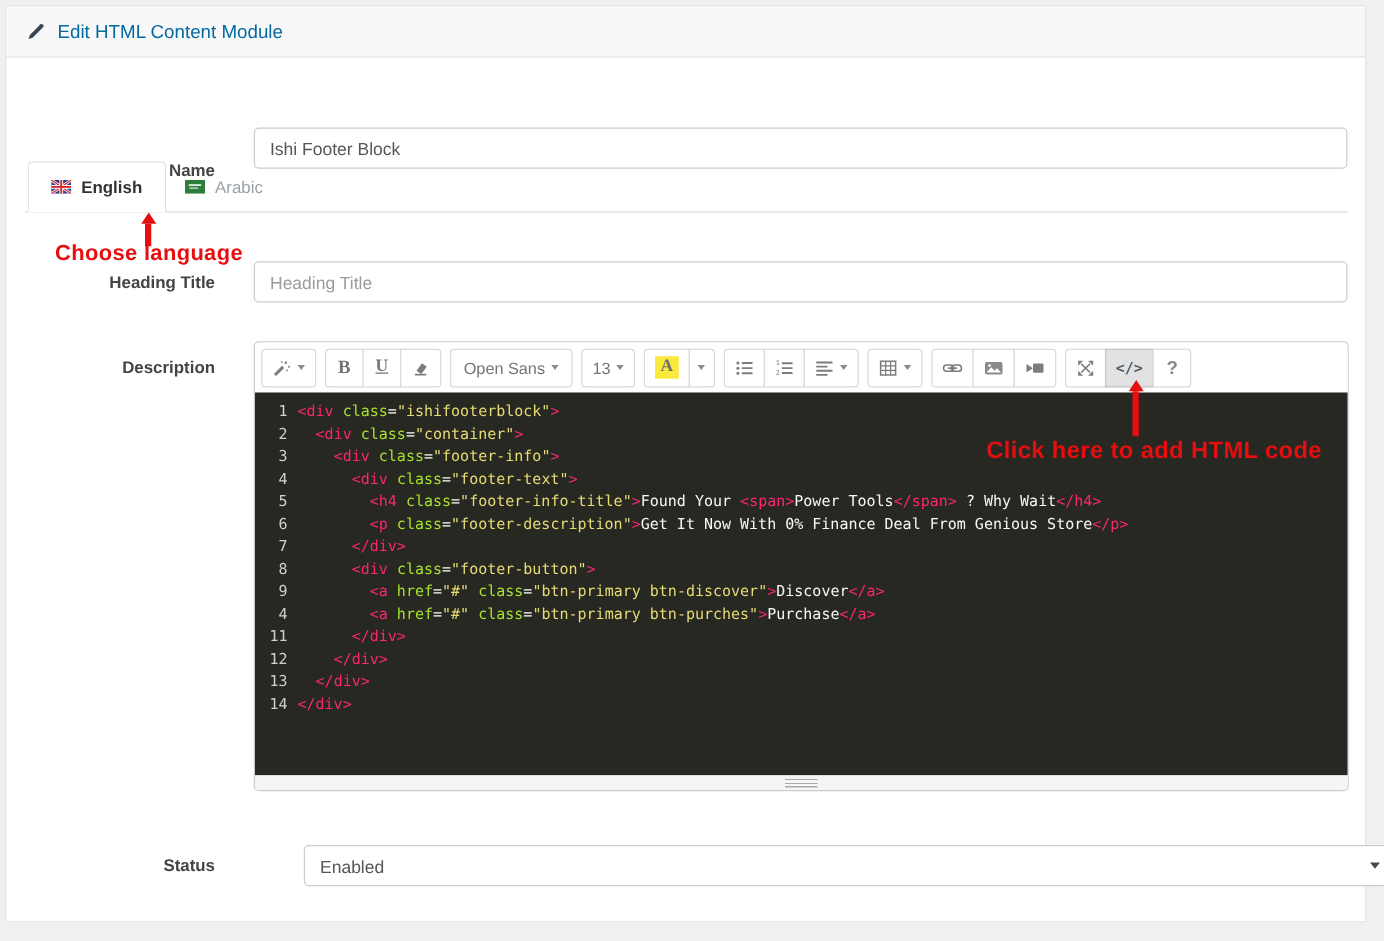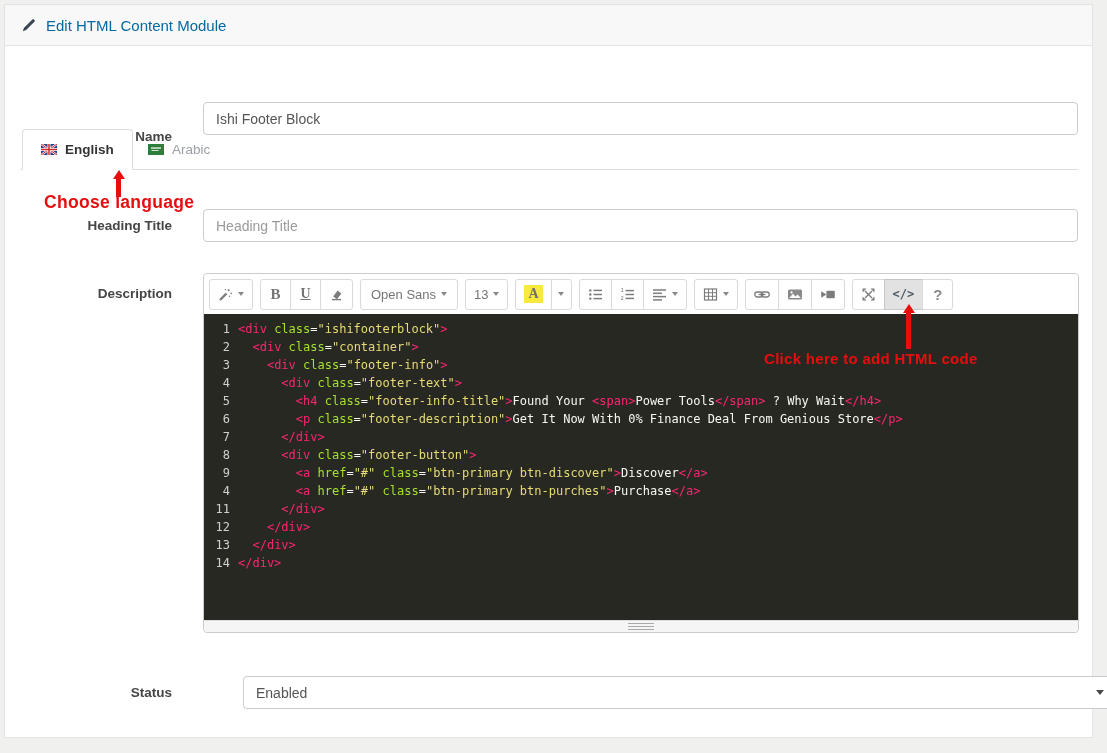--- a/index.html
+++ b/index.html
@@ -43,21 +43,21 @@
   .tab.active{
     left:2px;background:#fff;border:1px solid #ddd;border-bottom-color:#fff;
     border-radius:4px 4px 0 0;font-weight:bold;color:#333;
   }
   .tab.inactive{left:110px;color:#9aa0a6;}
   .flag{display:inline-block;line-height:0;}
 
   
   .ann{position:absolute;color:var(--red);font-weight:bold;letter-spacing:.3px;white-space:nowrap;}
   .ann-choose{left:6px;top:146px;font-size:17.5px;margin-left:33px;}
-  .ann-click{left:759px;top:304px;font-size:15px;}
+  .ann-click{left:784px;top:304px;font-size:19px;}
   .red-arrow{position:absolute;width:13px;}
   .red-arrow .head{
     width:0;height:0;margin:0 auto;
     border-left:6.5px solid transparent;border-right:6.5px solid transparent;
     border-bottom:9px solid var(--red);
   }
   .red-arrow .shaft{width:5px;margin:0 auto;background:var(--red);}
   .arrow-choose{left:107px;top:124px;}
   .arrow-click{left:897px;top:258px;}
 

